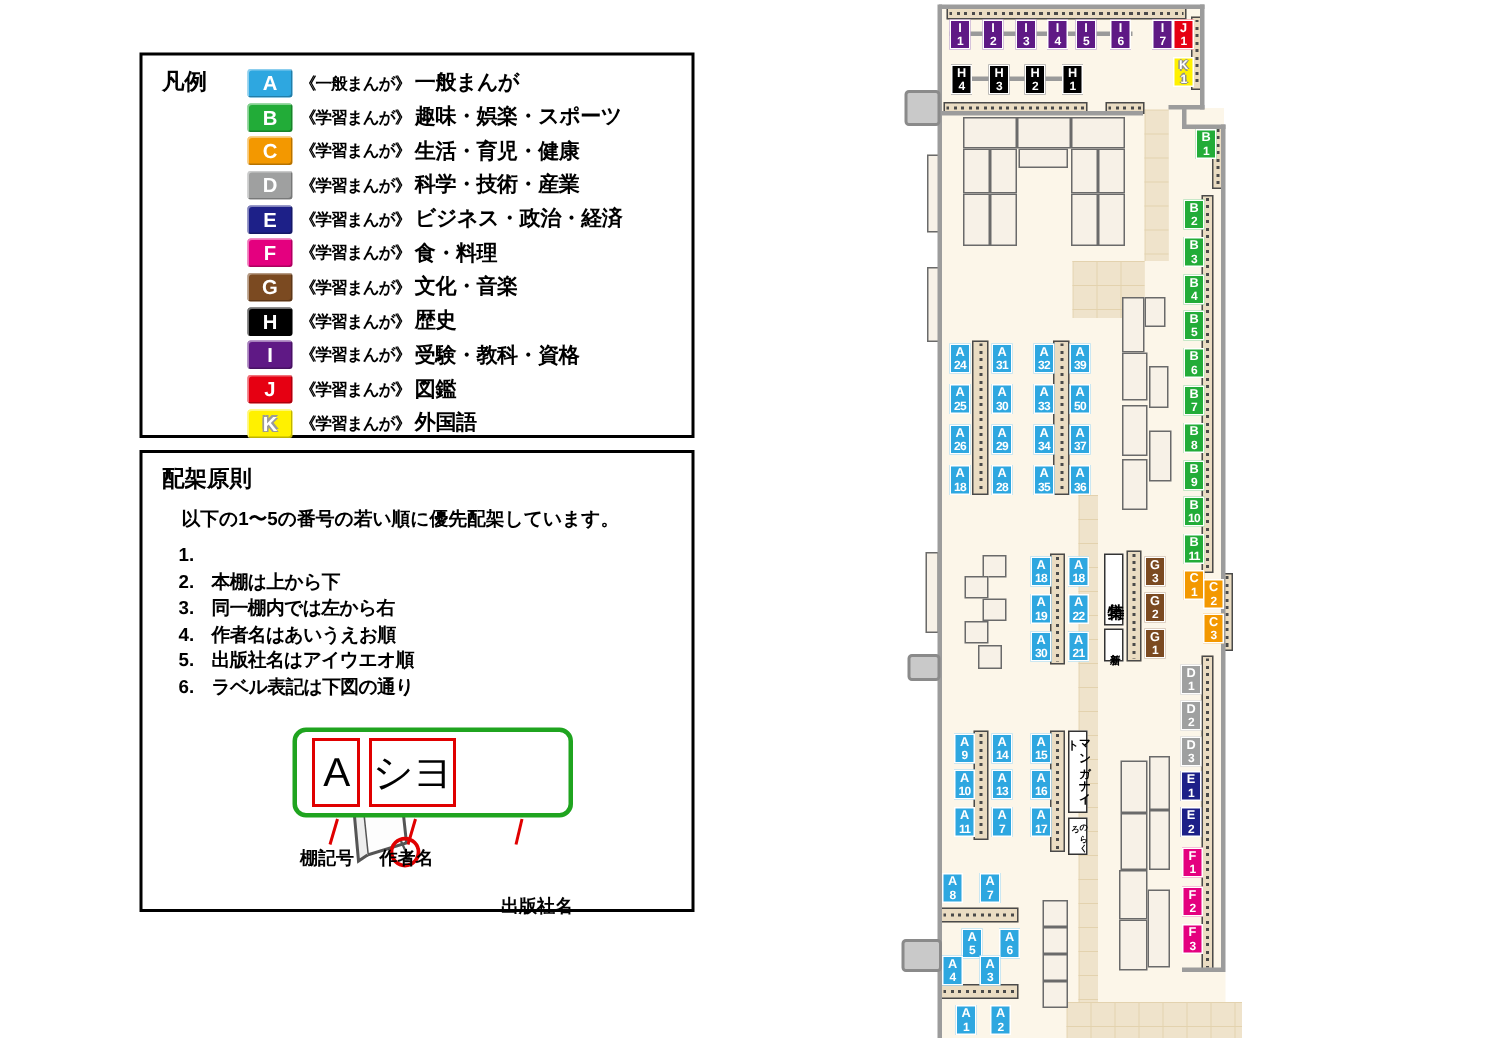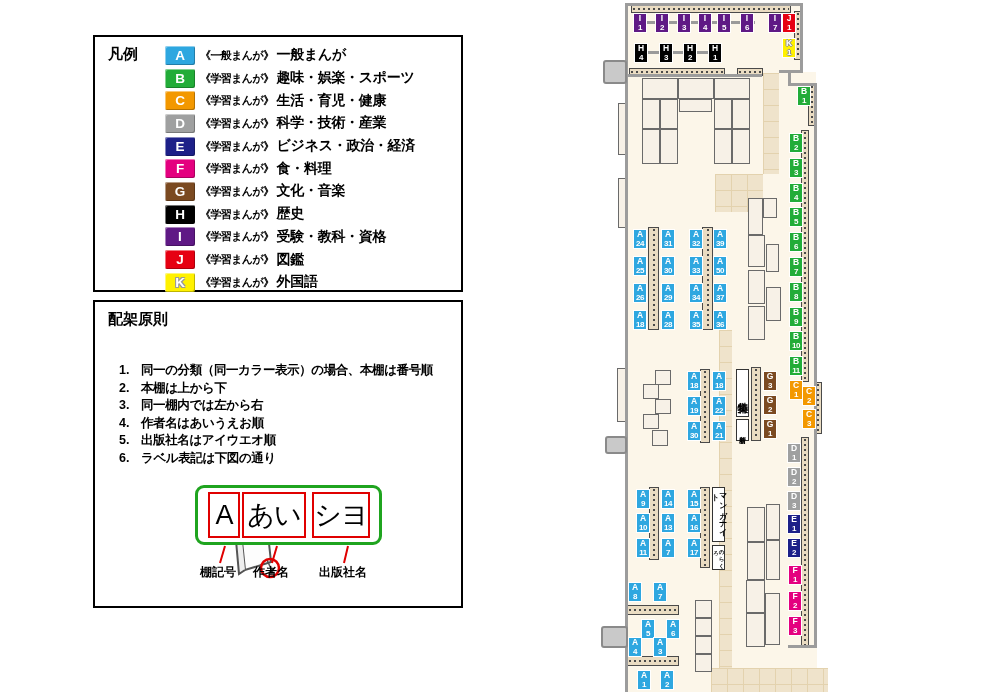--- a/index.html
+++ b/index.html
@@ -46,21 +46,21 @@
     border:2px solid #e00000;height:46px;display:flex;align-items:center;justify-content:center;
     font-size:27px;color:#000;background:#fff;letter-spacing:-1px;white-space:nowrap;
   }
   #plate-code{width:32px;}
   #plate-author{width:64px;margin-left:2px;}
   #plate-pub{width:58px;margin-left:6px;}
   #pointer-svg{position:absolute;left:0;top:0;width:366px;height:120px;}
   .caption{position:absolute;top:82px;font-size:12px;font-weight:bold;white-space:nowrap;}
   #cap-0{left:105px;}
   #cap-1{left:158px;font-family:Liberation Mono, monospace;}
-  #cap-2{left:224px;}
+  #cap-2{left:239px;margin-top:32px;}
   #book-svg{position:absolute;left:130px;top:18px;}
 
   
   #map{position:absolute;left:0;top:0;width:1000px;height:700px;}
   .floor{position:absolute;background:#fcf6e9;z-index:1;}
   .tilearea{
     position:absolute;z-index:2;background:#efe3cb;
     background-image:linear-gradient(#e3d2ae 1px,transparent 1px),linear-gradient(90deg,#e3d2ae 1px,transparent 1px);
     background-size:16px 16px;
   }
@@ -146,24 +146,24 @@
       <div class="legend-row">
         <div class="chip k" style="background: rgb(255, 241, 0);">K</div>
         <div class="ltype">《学習まんが》</div>
         <div class="lcat">外国語</div>
       </div>
     </div>
 </div>
 
 <div class="panel" id="principles-box">
   <div id="principles-title">配架原則</div>
+  <div id="principles-intro">以下の1〜5の番号の若い順に優先配架しています。</div>
   <div id="rules">
       <div class="rule">
         <div class="rnum">1.</div>
-        <div class="rtext">同一の分類（同一カラー表示）の場合、本棚は番号順</div>
       </div>
       <div class="rule">
         <div class="rnum">2.</div>
         <div class="rtext">本棚は上から下</div>
       </div>
       <div class="rule">
         <div class="rnum">3.</div>
         <div class="rtext">同一棚内では左から右</div>
       </div>
       <div class="rule">
@@ -182,21 +182,20 @@
 
   <div id="diagram">
     <svg id="book-svg" width="60" height="85" viewBox="0 0 60 85">
       <path d="M14 12 L40 6 L46 62 L20 70 Z" fill="#fdfdfd" stroke="#555" stroke-width="2"></path>
       <path d="M14 12 L9 18 L14 74 L20 70" fill="#eee" stroke="#555" stroke-width="2"></path>
       <path d="M42 60 L48 73 L44 74" fill="none" stroke="#555" stroke-width="1.5"></path>
       <circle cx="45" cy="68" r="9" fill="none" stroke="#e00000" stroke-width="2.5"></circle>
     </svg>
     <div id="plate">
       <div class="plate-box" id="plate-code">A</div>
-      <div class="plate-box" id="plate-author">あい</div>
       <div class="plate-box" id="plate-pub">シヨ</div>
     </div>
     <svg id="pointer-svg" viewBox="0 0 366 120">
       <line x1="130" y1="64" x2="125" y2="81" stroke="#e00000" stroke-width="2"></line>
       <line x1="182" y1="64" x2="177" y2="81" stroke="#e00000" stroke-width="2"></line>
       <line x1="253" y1="64" x2="249" y2="81" stroke="#e00000" stroke-width="2"></line>
     </svg>
     <span class="caption" id="cap-0">棚記号</span>
     <span class="caption" id="cap-1">作者名</span>
     <span class="caption" id="cap-2">出版社名</span>

